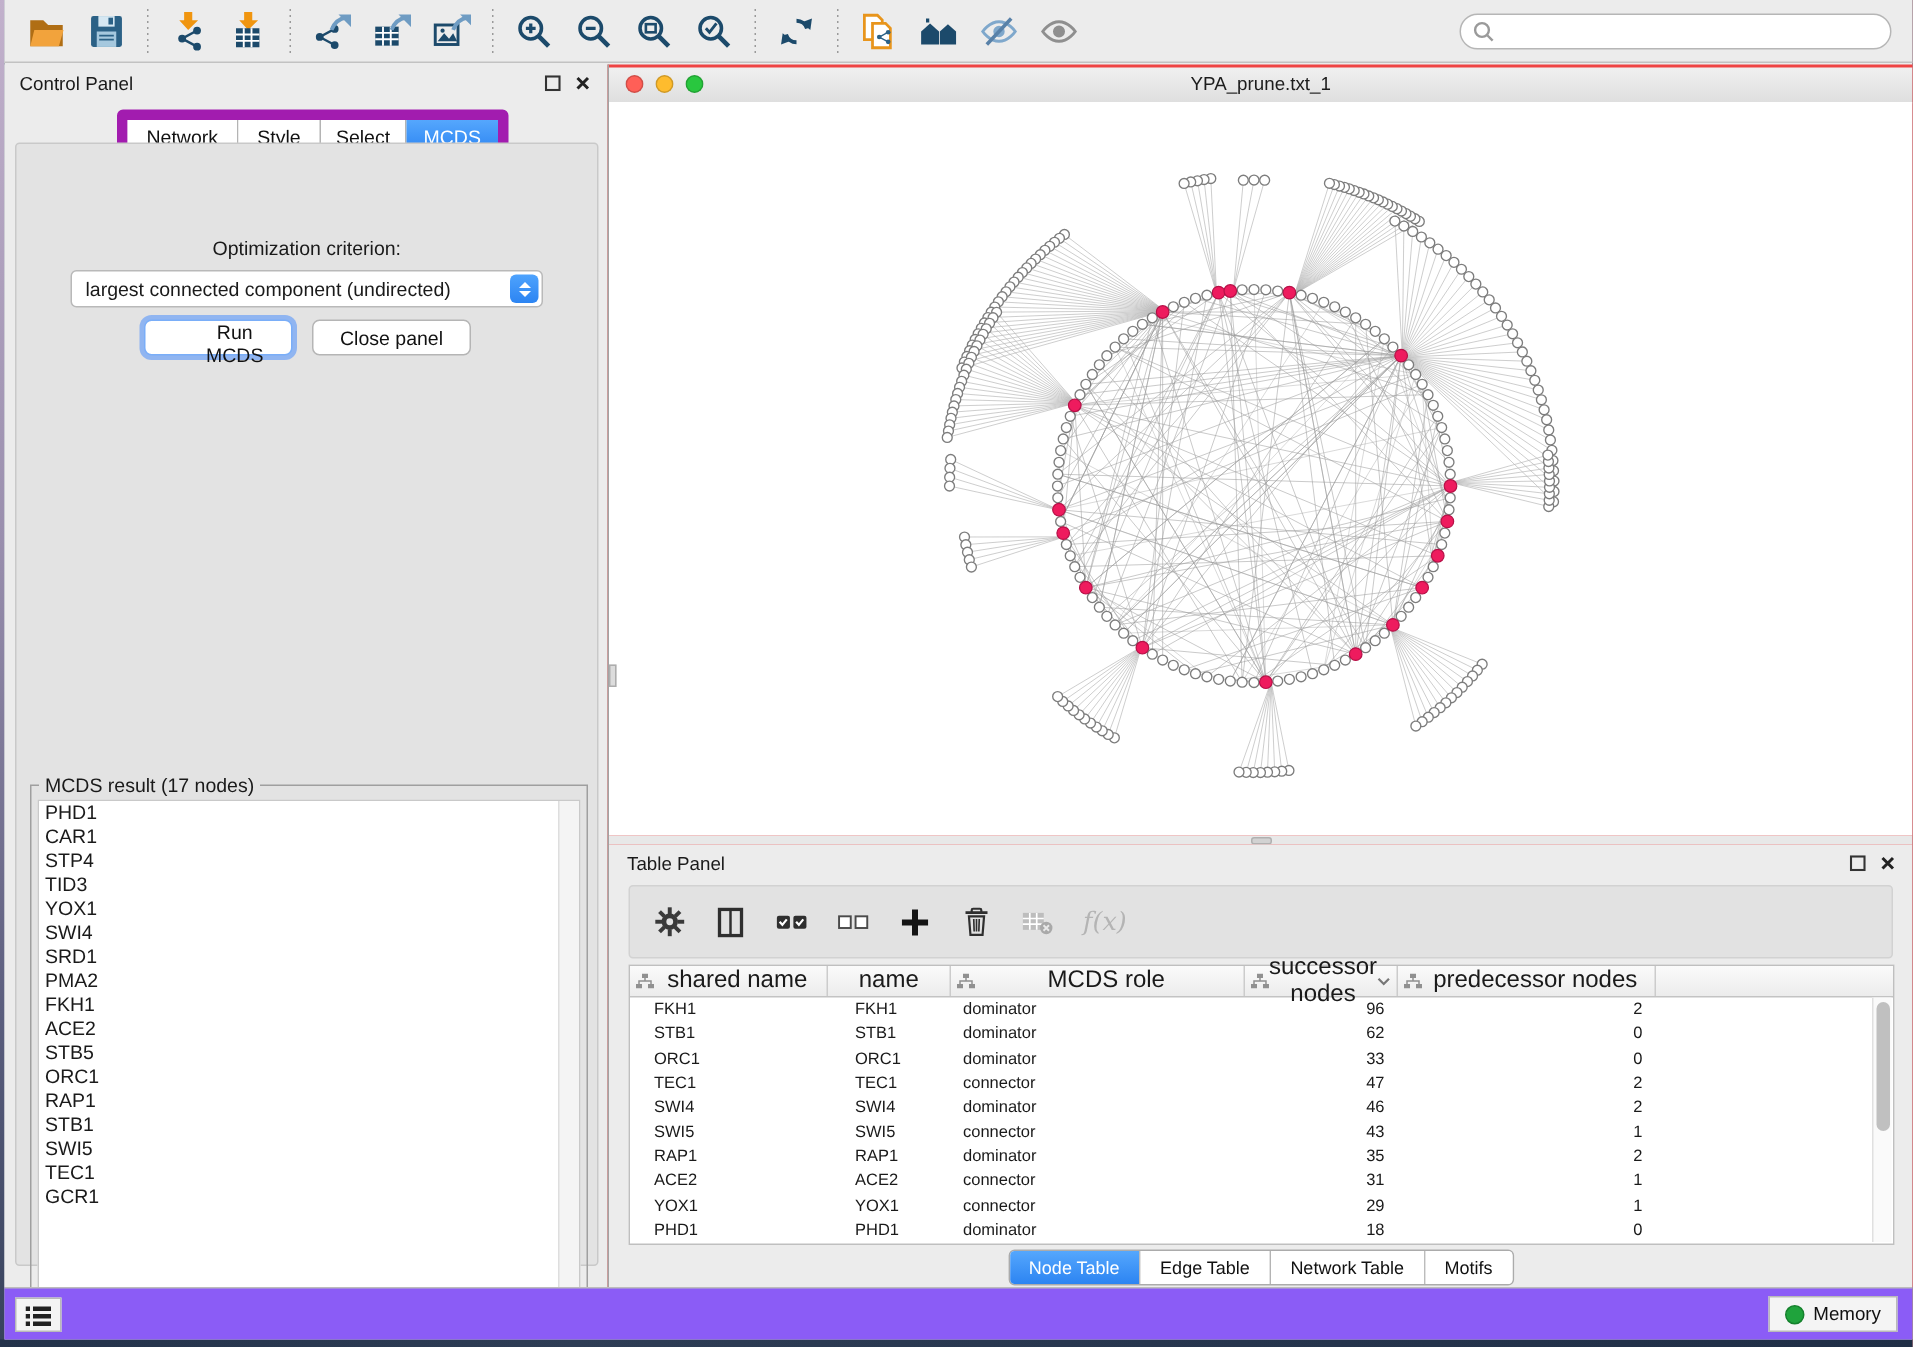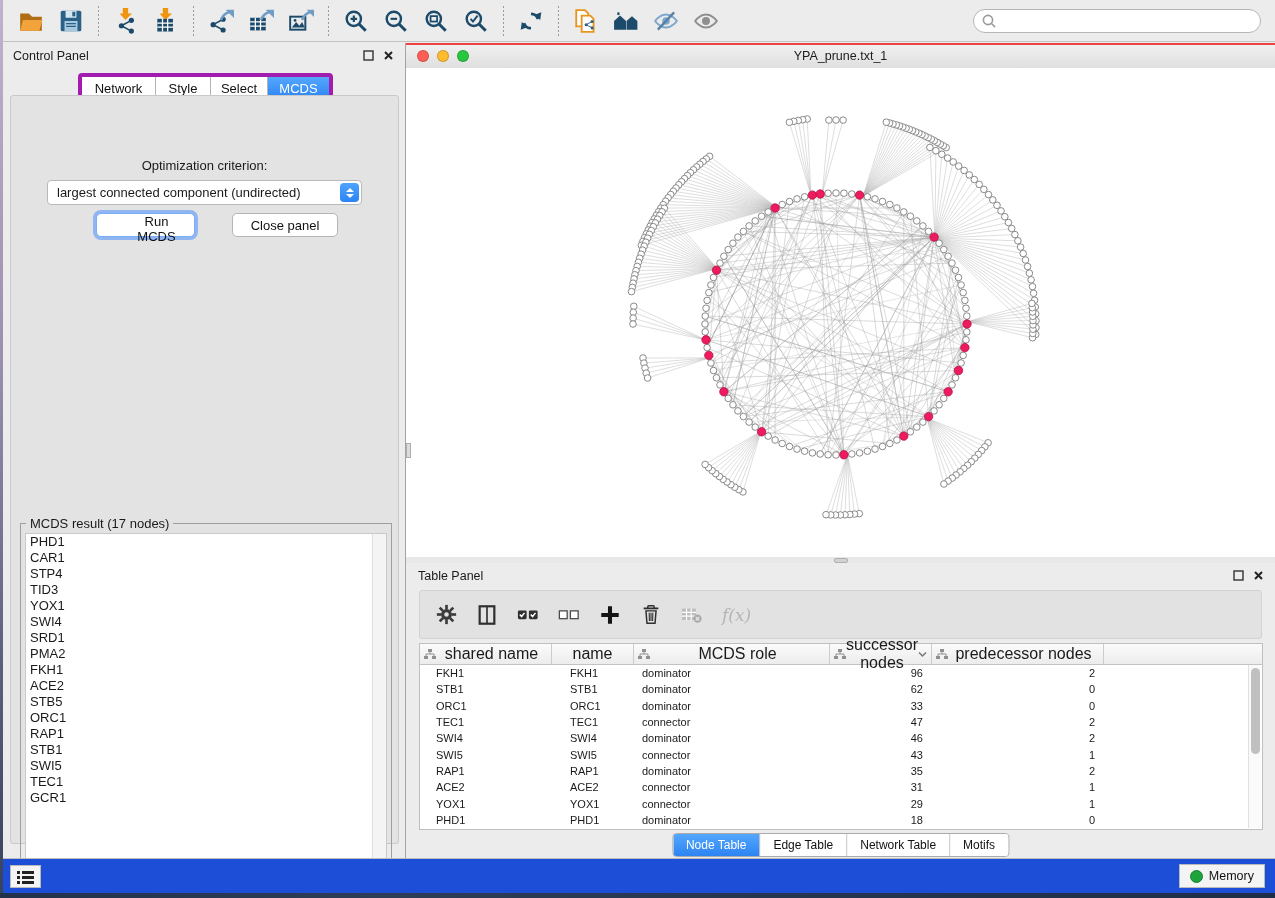--- a/index.html
+++ b/index.html
@@ -26,42 +26,42 @@
   #search-input{width:288px;height:24px;border:1px solid #b6b6b6;border-radius:13px;
     background:#fff;box-sizing:border-box;padding:0 10px 0 28px;font-size:12px;outline:none;}
   #search-wrap svg{position:absolute;left:9px;top:5px;}
 
   
   #control-panel{left:0;top:43px;width:402px;height:815px;background:#ececec;}
   #cp-header{left:0;top:2px;width:100%;height:22px;}
   #cp-title{position:absolute;left:10px;top:4px;font-size:12.5px;}
   .win-btns{position:absolute;right:10px;top:4px;display:flex;gap:7px;}
   .win-btn{background:none;border:none;padding:1px;display:flex;cursor:default;}
-  #cp-tabs{left:75px;top:30px;height:22px;display:flex;border:4px solid #a21caf;
+  #cp-tabs{left:75px;top:30px;height:22px;display:flex;border:7px solid #a21caf;
     border-radius:4px;overflow:hidden;background:#fff;}
   .seg{display:flex;align-items:center;justify-content:center;font-size:13px;
     background:#fff;border:none;border-right:1px solid #b4b4b4;padding:0;cursor:default;color:#111;}
   .seg:last-child{border-right:none;}
   .seg.active{background:linear-gradient(#55a7fd,#2c84f2);color:#fff;}
   #cp-inner{left:7px;top:52px;width:387px;height:747px;background:#e3e3e3;
     border:1px solid #c9c9c9;border-radius:3px;}
   #opt-label{position:absolute;left:0;top:62px;width:100%;text-align:center;font-size:13px;}
   #criterion{position:absolute;left:36px;top:84px;width:313px;height:23px;background:#fff;
     border:1px solid #b9b9b9;border-radius:4px;display:flex;align-items:center;cursor:default;}
   #criterion .val{flex:1;font-size:13px;padding-left:9px;white-space:nowrap;}
   #criterion .spin{width:19px;height:19px;margin-right:2px;border-radius:4px;
     background:linear-gradient(#4ea3fd,#2c84f2);display:flex;flex-direction:column;
     align-items:center;justify-content:center;gap:2px;}
   #criterion .spin i{width:0;height:0;border-left:4px solid transparent;border-right:4px solid transparent;}
   #criterion .spin i.up{border-bottom:4px solid #fff;}
   #criterion .spin i.dn{border-top:4px solid #fff;}
   .cp-btn{position:absolute;top:117px;height:24px;background:#fff;border:1px solid #b5b5b5;
     border-radius:5px;font-size:13px;font-family:inherit;padding:0 14px;cursor:default;color:#111;}
   #run-btn{left:85px;width:99px;box-shadow:0 0 0 3px rgba(77,144,254,.55);border-color:#7aaef8;padding-left:36px;}
-  #closepanel-btn{left:197px;width:106px;margin-left:24px;}
+  #closepanel-btn{left:197px;width:106px;}
   #result-box{position:absolute;left:9px;top:420px;width:370px;height:370px;
     border:1px solid #9f9f9f;margin:0;padding:0;}
   #result-box legend{font-size:13px;margin-left:5px;padding:0 4px;}
   #result-list{position:absolute;left:4px;top:2px;right:4px;bottom:4px;background:#fff;
     border:1px solid #c9c9c9;overflow:hidden;}
   #result-scroll{position:absolute;right:0;top:0;width:13px;height:100%;background:#f4f4f4;
     border-left:1px solid #dedede;}
   .result-item{font-size:13px;line-height:16px;padding-left:4px;cursor:default;}
 
   
@@ -99,21 +99,21 @@
   .td.num{text-align:right;}
   #tbl-vscroll{position:absolute;right:1px;top:21px;width:12px;bottom:1px;background:#fafafa;
     border-left:1px solid #e0e0e0;}
   #tbl-thumb{position:absolute;left:1.5px;top:3px;width:9px;height:86px;background:#c0c0c0;
     border-radius:5px;}
   #tp-tabs{position:absolute;left:50%;transform:translateX(-50%);top:270px;height:22px;display:flex;
     border:1px solid #ababab;border-radius:4px;overflow:hidden;background:#fff;}
   #tp-tabs .seg{font-size:12px;padding:0 13px;}
 
   
-  #statusbar{left:0;top:858px;width:1272px;height:35px;background:#1d4ed8;
+  #statusbar{left:0;top:858px;width:1272px;height:35px;background:#8b5cf6;
     border-top:1px solid #bcbcbc;box-sizing:border-box;}
   #list-btn{position:absolute;left:7px;top:6px;width:31px;height:23px;background:#f4f4f4;
     border:1px solid #b9b9b9;display:flex;align-items:center;justify-content:center;cursor:default;}
   #memory-btn{position:absolute;right:10px;top:5px;height:24px;background:#f4f4f4;
     border:1px solid #b9b9b9;display:flex;align-items:center;gap:6px;padding:0 10px;
     font-size:12.5px;font-family:inherit;cursor:default;color:#111;}
   #memory-dot{width:11px;height:11px;border-radius:50%;background:#1fa33c;border:1px solid #15812d;}
 </style>
 </head>
 <body>

